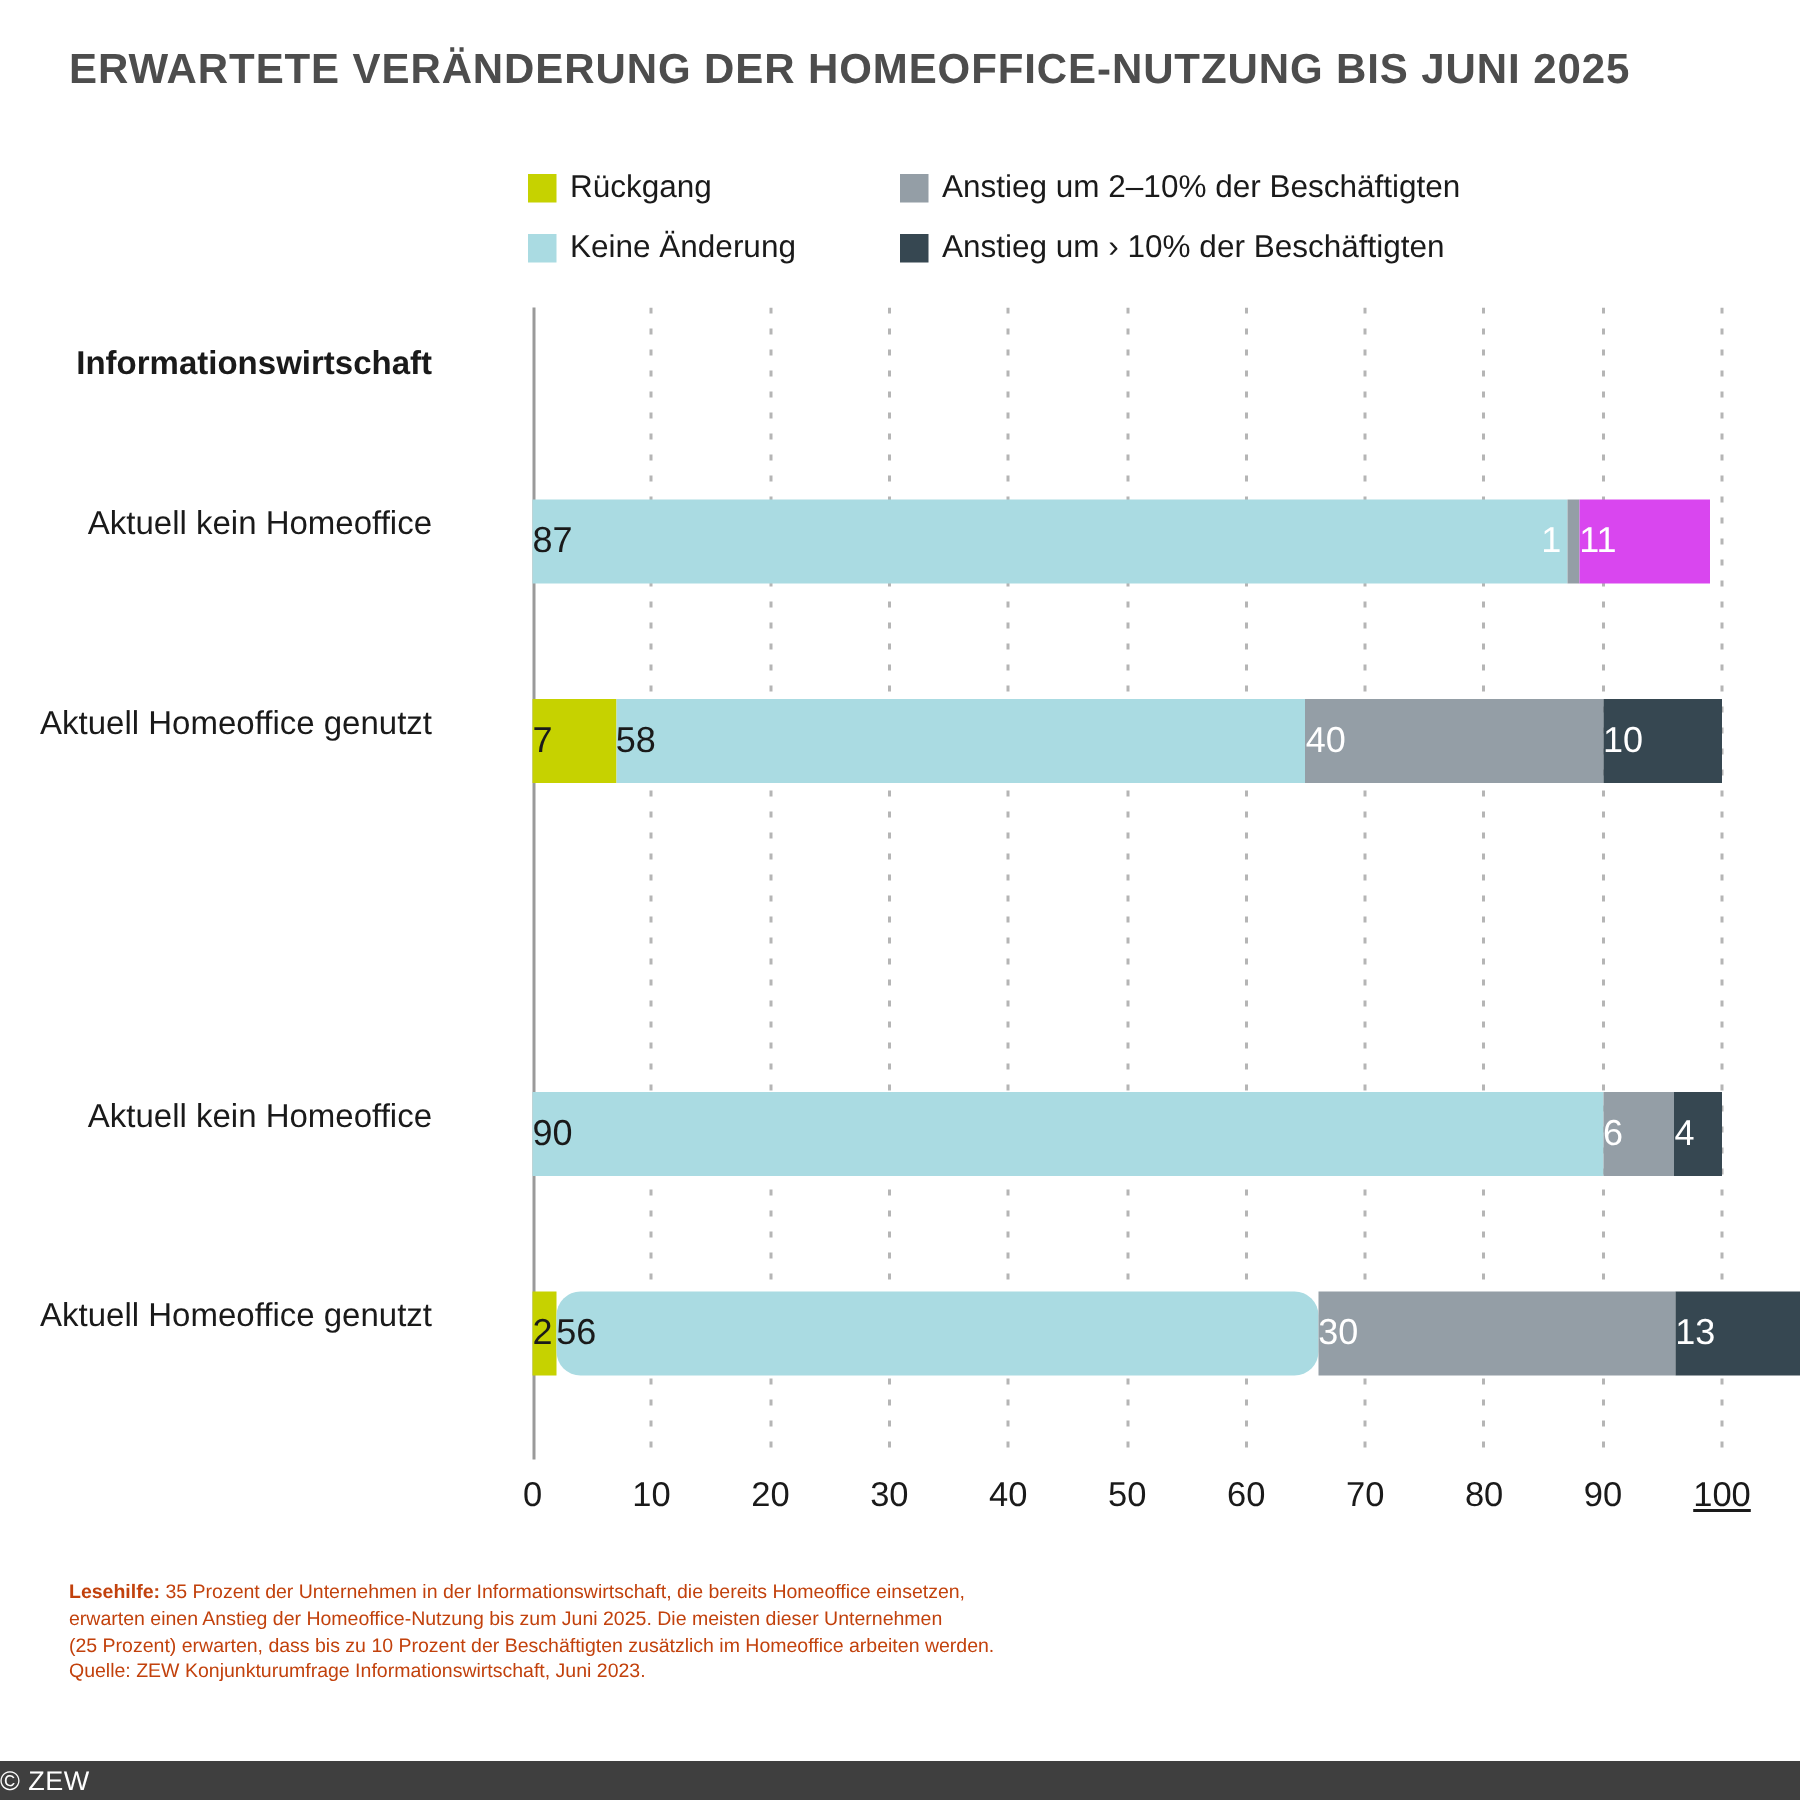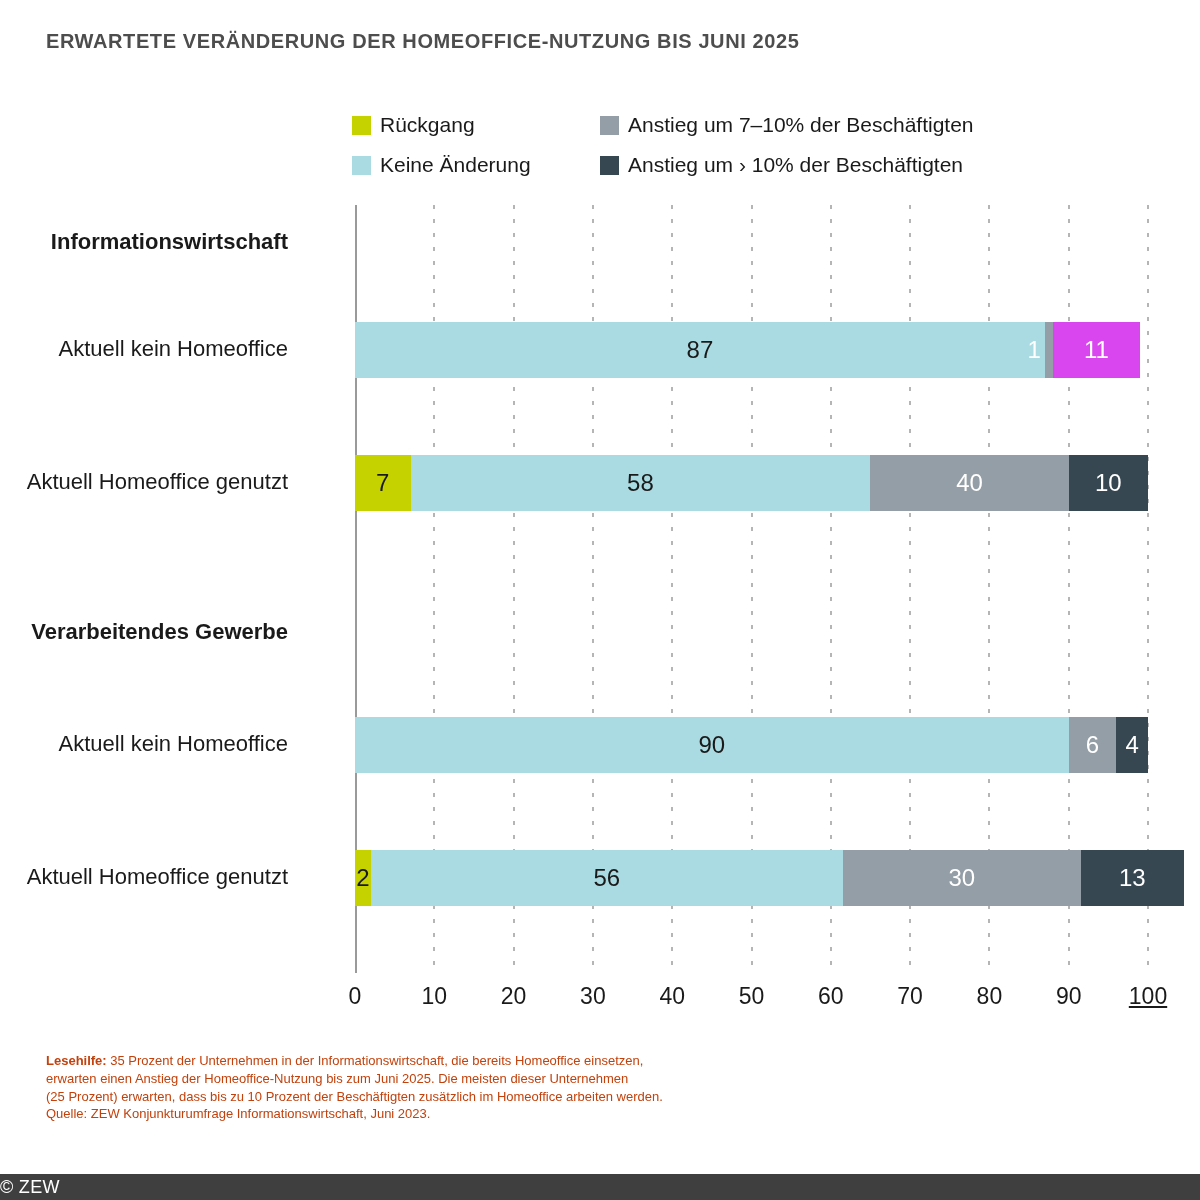--- a/index.html
+++ b/index.html
@@ -14,21 +14,21 @@
     color: #1a1a1a;
     position: relative;
     overflow: hidden;
   }
 
   
   #chart-title {
     position: absolute;
     left: 46px;
     top: 30px;
-    font-size: 20px;
+    font-size: 28px;
     font-weight: 600;
     letter-spacing: 0.6px;
     color: #4d4d4d;
     text-transform: uppercase;
     white-space: nowrap;
   }
 
   
   #legend {
     position: absolute;
@@ -92,21 +92,22 @@
     left: 0;
     top: 0;
     height: 56px;
     display: flex;
   }
   .seg {
     height: 56px;
     position: relative;
     display: flex;
     align-items: center;
-    justify-content: center;
+    justify-content: flex-start;
+    margin-top: 11px;
   }
   .seg-label {
     font-size: 24px;
     line-height: 1;
     white-space: nowrap;
     pointer-events: none;
   }
   .seg-label.dark  { color: #1a1a1a; }
   .seg-label.light { color: #ffffff; }
   .seg-label.outside {
@@ -180,21 +181,21 @@
 
 <div id="chart-title">ERWARTETE VERÄNDERUNG DER HOMEOFFICE-NUTZUNG BIS JUNI 2025</div>
 
 <div id="legend">
     <div class="legend-item">
       <span class="legend-swatch" style="background: rgb(198, 210, 0);"></span>
       <span>Rückgang</span>
     </div>
     <div class="legend-item">
       <span class="legend-swatch" style="background: rgb(148, 158, 166);"></span>
-      <span>Anstieg um 7–10% der Beschäftigten</span>
+      <span>Anstieg um 2–10% der Beschäftigten</span>
     </div>
     <div class="legend-item">
       <span class="legend-swatch" style="background: rgb(170, 219, 226);"></span>
       <span>Keine Änderung</span>
     </div>
     <div class="legend-item">
       <span class="legend-swatch" style="background: rgb(54, 71, 81);"></span>
       <span>Anstieg um › 10% der Beschäftigten</span>
     </div>
   </div>
@@ -239,44 +240,41 @@
           <span class="seg-label dark">58</span>
         </div>
         <div class="seg" style="width: 198.25px; background: rgb(148, 158, 166);">
           <span class="seg-label light">40</span>
         </div>
         <div class="seg" style="width: 79.3px; background: rgb(54, 71, 81);">
           <span class="seg-label light">10</span>
         </div>
       </div>
     </div>
-    <div class="row" style="top: 400px; height: 56px;">
-      <div class="cat-label group-label" style="top: 14px;">Verarbeitendes Gewerbe</div>
-    </div>
     <div class="row" style="top: 512px; height: 56px;">
       <div class="cat-label" style="top: 14px;">Aktuell kein Homeoffice</div>
       <div class="bar">
         <div class="seg" style="width: 713.7px; background: rgb(170, 219, 226);">
           <span class="seg-label dark">90</span>
         </div>
         <div class="seg" style="width: 47.58px; background: rgb(148, 158, 166);">
           <span class="seg-label light">6</span>
         </div>
         <div class="seg" style="width: 31.72px; background: rgb(54, 71, 81);">
           <span class="seg-label light">4</span>
         </div>
       </div>
     </div>
     <div class="row" style="top: 645px; height: 56px;">
       <div class="cat-label" style="top: 14px;">Aktuell Homeoffice genutzt</div>
       <div class="bar">
         <div class="seg" style="width: 15.86px; background: rgb(198, 210, 0);">
           <span class="seg-label dark">2</span>
         </div>
-        <div class="seg" style="width: 472px; background: rgb(170, 219, 226);">
+        <div class="seg" style="width: 508px; background: rgb(170, 219, 226); border-radius: 16px;">
           <span class="seg-label dark">56</span>
         </div>
         <div class="seg" style="width: 237.9px; background: rgb(148, 158, 166);">
           <span class="seg-label light">30</span>
         </div>
         <div class="seg" style="width: 103.09px; background: rgb(54, 71, 81);">
           <span class="seg-label light">13</span>
         </div>
       </div>
     </div>

